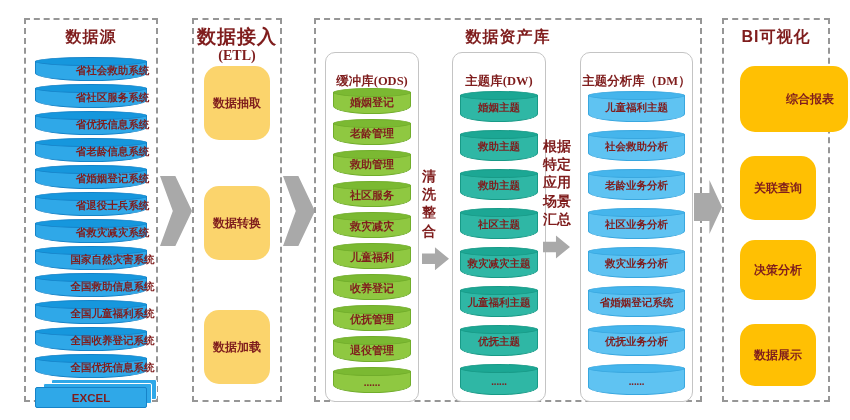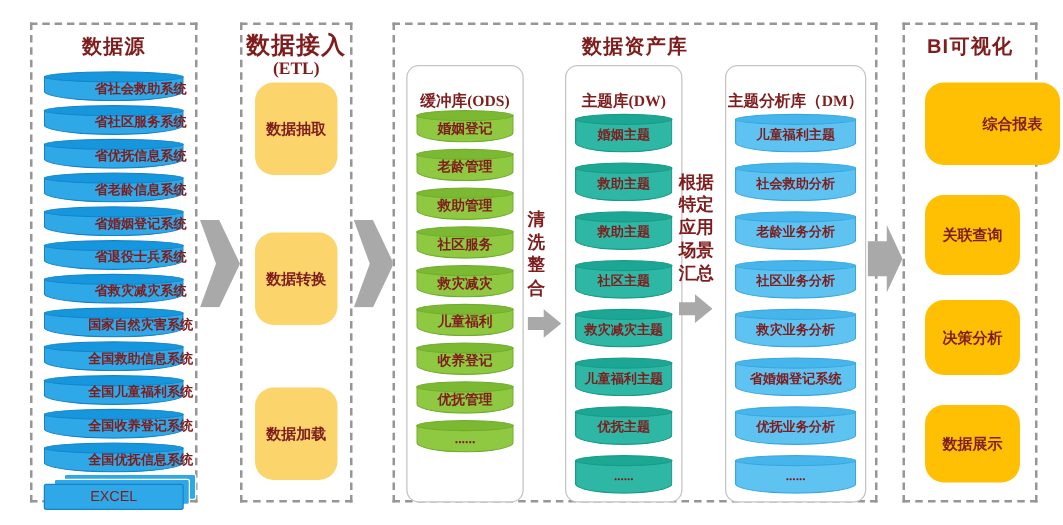--- a/index.html
+++ b/index.html
@@ -26,21 +26,21 @@
   
   .src-list{position:absolute;left:9px;right:9px;top:34px;}
   .src-list .cyl{height:19px;margin-top:7px;padding-left:43px;}
   .src-list .cyl>span{font-size:10.5px;}
   .excel{position:relative;margin-top:9px;height:19px;}
   .excel .sheet{position:absolute;background:var(--c-blue-body);border:1px solid #fff;border-radius:2px;height:19px;}
   .excel .s2{left:16px;right:-10px;top:-8px;}
   .excel .s1{left:8px;right:-5px;top:-4px;}
   .excel .front{position:absolute;left:0;right:0;top:0;height:19px;background:var(--c-blue-body);
        border:1px solid var(--c-blue-border);border-radius:2px;display:flex;align-items:center;justify-content:center;}
-  .excel .front span{font-weight:normal;font-size:11.5px;}
+  .excel .front span{font-weight:bold;font-size:11.5px;}
 
   
   .proc-box{position:absolute;border-radius:15px;display:flex;align-items:center;justify-content:center;
        font-weight:bold;font-size:12px;}
   .proc-box.yellow{background:var(--c-yellow);}
   .proc-box.orange{background:var(--c-orange);}
 
   
   .sub-box{position:absolute;top:32px;height:350px;border:1.5px solid var(--c-subbox-border);border-radius:10px;
        background:#fff;box-sizing:border-box;}
@@ -157,20 +157,23 @@
         <div class="cyl green">
             <span>儿童福利</span>
           </div>
         <div class="cyl green">
             <span>收养登记</span>
           </div>
         <div class="cyl green">
             <span>优抚管理</span>
           </div>
         <div class="cyl green">
+            <span>退役管理</span>
+          </div>
+        <div class="cyl green">
             <span>......</span>
           </div>
       </div>
     </div>
 
     <div class="flow" style="left:106px;top:148px;width:28px;">
       <div class="flow-label" style="width:24px;">清洗整合</div>
       <div class="small-arrow"></div>
     </div>
 

